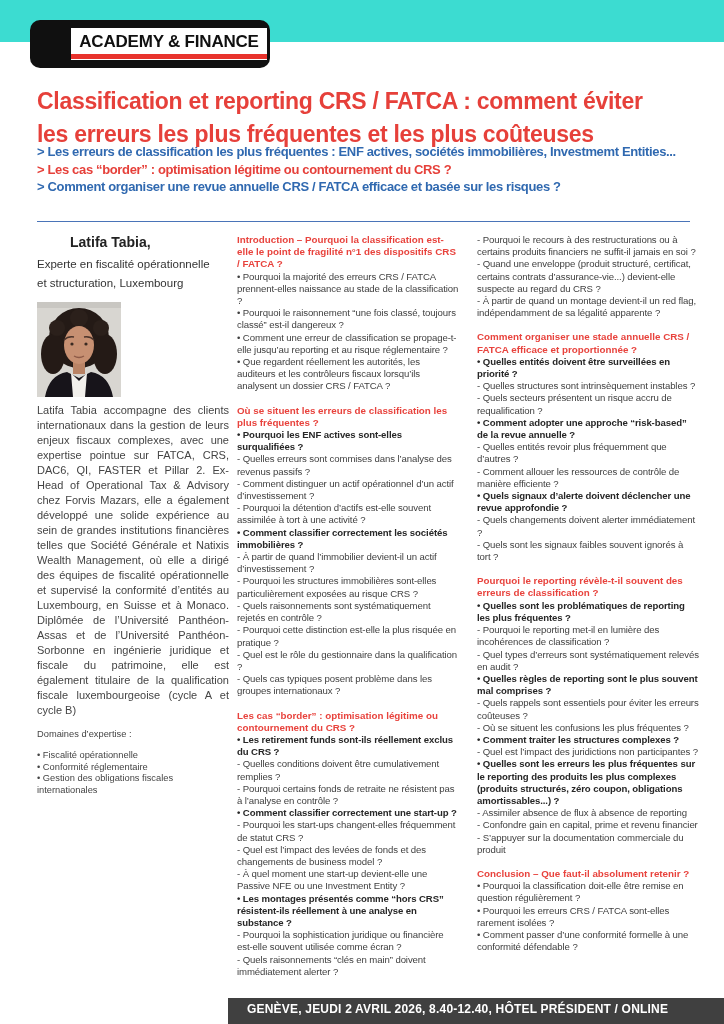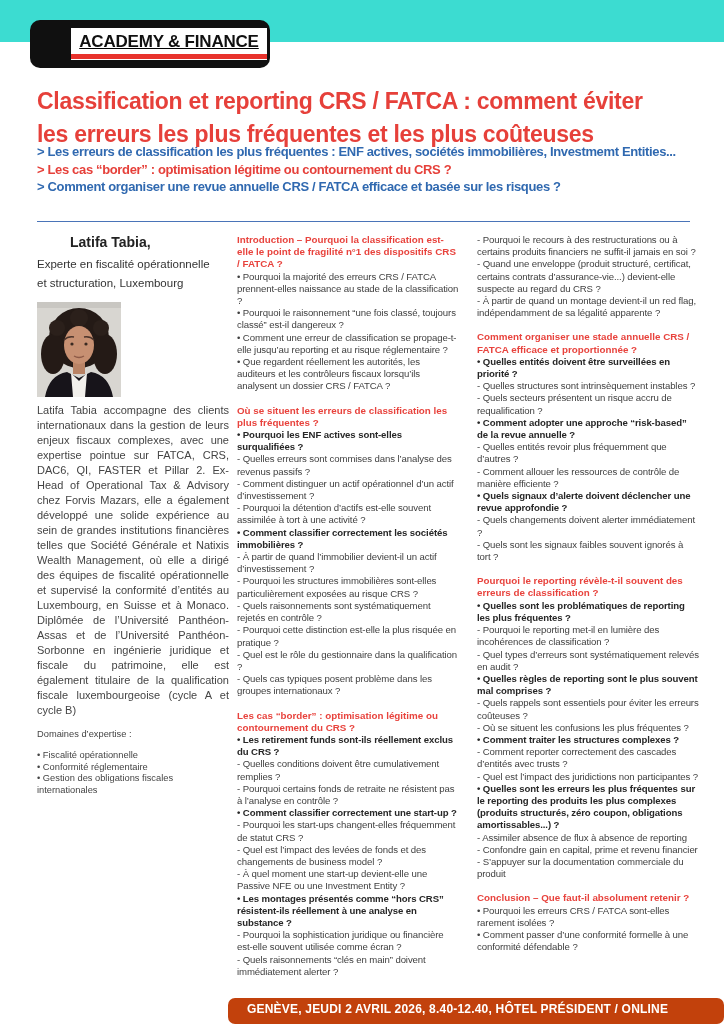--- a/index.html
+++ b/index.html
@@ -5,21 +5,21 @@
   html,body{margin:0;padding:0;}
   body{
     width:724px;height:1024px;position:relative;background:#ffffff;
     font-family:"Liberation Sans",sans-serif;overflow:hidden;
     -webkit-font-smoothing:antialiased;
   }
   
   .topbar{position:absolute;left:0;top:0;width:724px;height:42px;background:#3cdcd1;}
   
   .logo{position:absolute;left:30px;top:20px;width:240px;height:48px;background:#101010;
-        border-radius:10px;display:flex;align-items:center;justify-content:flex-end;text-decoration:underline;}
+        border-radius:10px;display:flex;align-items:center;justify-content:flex-end;}
   .logo-inner{width:196px;height:32px;margin-right:3px;background:#ffffff;position:relative;
         display:flex;align-items:center;justify-content:center;}
   .logo-text{font-weight:700;font-size:17px;color:#101010;letter-spacing:-0.2px;white-space:nowrap;padding-bottom:4px;}
   .logo-stripe{position:absolute;left:0;right:0;bottom:1px;height:5px;background:#e8322c;}
   
   .title{position:absolute;left:37px;top:70px;color:#e6403a;font-weight:700;
          font-size:23px;line-height:33px;letter-spacing:-0.3px;}
   .title div{white-space:nowrap;}
   
   .highlights{position:absolute;left:37px;top:143px;font-weight:700;font-size:13px;
@@ -39,21 +39,21 @@
   .photo{margin-top:9px;width:84px;height:95px;display:block;}
   .bio{margin-top:6px;font-size:11px;line-height:15px;color:#444;text-align:justify;}
   .exp-title{margin-top:0;font-size:9.3px;line-height:11.7px;color:#444;}
   .exp-item{font-size:9.3px;line-height:11.7px;color:#444;margin:0;}
   
   .prog-section{margin:0 0 12px 0;}
   .prog-heading{margin:0;font-size:9.8px;line-height:12.2px;font-weight:700;color:#e8433d;}
   .prog-item{margin:0;font-size:9.6px;line-height:12.2px;color:#3f3f3f;letter-spacing:-0.1px;}
   .prog-item.bold{font-weight:700;color:#272727;}
   
-  .footerbar{position:absolute;left:228px;top:998px;width:496px;height:26px;background:#c2410c;border-radius:7px;}
+  .footerbar{position:absolute;left:228px;top:998px;width:496px;height:26px;background:#404040;}
   .footer-text{position:absolute;left:19px;top:4px;color:#ffffff;font-weight:700;
                font-size:12px;letter-spacing:0.2px;white-space:nowrap;}
 </style>
 </head>
 <body>
 
 <div class="topbar"></div>
 
 <div class="logo">
   <div class="logo-inner">
@@ -167,29 +167,29 @@
     </section>
     <section class="prog-section">
       <h3 class="prog-heading">Pourquoi le reporting révèle-t-il souvent des erreurs de classification ?</h3>
       <p class="prog-item bold">• Quelles sont les problématiques de reporting les plus fréquentes ?</p>
       <p class="prog-item">- Pourquoi le reporting met-il en lumière des incohérences de classification ?</p>
       <p class="prog-item">- Quel types d’erreurs sont systématiquement relevés en audit ?</p>
       <p class="prog-item bold">• Quelles règles de reporting sont le plus souvent mal comprises ?</p>
       <p class="prog-item">- Quels rappels sont essentiels pour éviter les erreurs coûteuses ?</p>
       <p class="prog-item">- Où se situent les confusions les plus fréquentes ?</p>
       <p class="prog-item bold">• Comment traiter les structures complexes ?</p>
-      <p class="prog-item">- Comment reporter correctement des cascades d’entités avec trusts ?</p>
       <p class="prog-item">- Quel est l’impact des juridictions non participantes ?</p>
       <p class="prog-item bold">• Quelles sont les erreurs les plus fréquentes sur le reporting des produits les plus complexes (produits structurés, zéro coupon, obligations amortissables...) ?</p>
       <p class="prog-item">- Assimiler absence de flux à absence de reporting</p>
       <p class="prog-item">- Confondre gain en capital, prime et revenu financier</p>
       <p class="prog-item">- S’appuyer sur la documentation commerciale du produit</p>
     </section>
     <section class="prog-section">
       <h3 class="prog-heading">Conclusion – Que faut-il absolument retenir ?</h3>
+      <p class="prog-item">• Pourquoi la classification doit-elle être remise en question régulièrement ?</p>
       <p class="prog-item">• Pourquoi les erreurs CRS / FATCA sont-elles rarement isolées ?</p>
       <p class="prog-item">• Comment passer d’une conformité formelle à une conformité défendable ?</p>
     </section>
   </div>
 
 <div class="footerbar">
   <span class="footer-text">GENÈVE, JEUDI 2 AVRIL 2026, 8.40-12.40, HÔTEL PRÉSIDENT / ONLINE</span>
 </div>
 
 </body></html>

